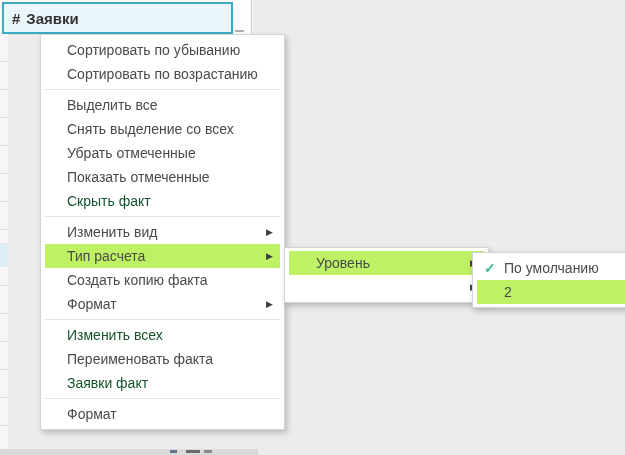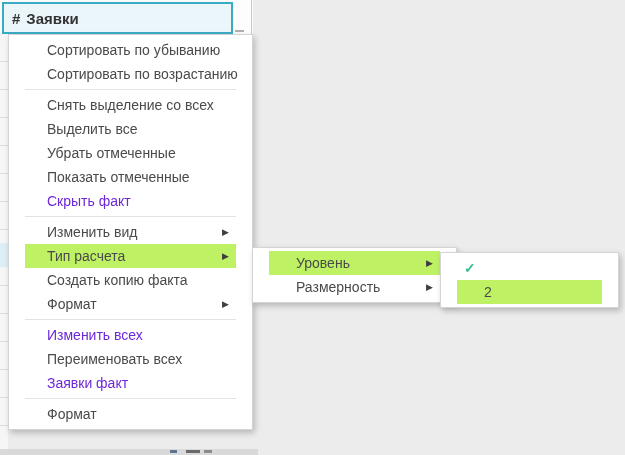--- a/index.html
+++ b/index.html
@@ -42,33 +42,33 @@
     background:#ebf6fb;border:2px solid #3aabc4;box-sizing:border-box;
     display:flex;align-items:center;padding-left:8px;
     color:#333333;font-size:15px;font-weight:700;cursor:default;
   }
   .header-cell .hash{margin-right:6px}
 
   
   .menu{
     position:absolute;background:#ffffff;border:1px solid #d4d4d4;
     box-shadow:2px 3px 6px rgba(0,0,0,.22);
-    padding:3px 16px;box-sizing:border-box;z-index:5;
+    padding:3px 4px;box-sizing:border-box;z-index:5;margin-left:32px;
   }
   .main-menu{left:8px;top:34px;width:245px}
   .submenu1{left:252px;top:247px;width:205px;z-index:6}
   .submenu2{left:440px;top:252px;width:179px;z-index:7}
 
   .menu-item{
     position:relative;height:24px;line-height:24px;
     padding-left:22px;padding-right:24px;
     font-size:14px;color:#4a4a4a;white-space:nowrap;cursor:default;
   }
   .submenu .menu-item{padding-left:27px}
-  .menu-item.disabled{color:#6d28d9}
+  .menu-item.disabled{color:#14532d}
   .menu-item.highlighted{background:#bef264}
   .menu-sep{height:1px;background:#e3e3e3;margin:3px 0}
   .arrow{
     position:absolute;right:7px;top:0;height:24px;line-height:24px;
     font-size:9px;color:#3e3e3e;
   }
   .check{
     position:absolute;left:7px;top:0;height:24px;line-height:24px;
     font-size:14px;font-weight:700;color:#3cbd8b;
   }
@@ -91,37 +91,37 @@
 
 <div class="header-cell">
   <span class="hash">#</span>
   <span>Заявки</span>
 </div>
 
 <div class="menu main-menu" id="main-menu">
     <div class="menu-item"><span>Сортировать по убыванию</span></div>
     <div class="menu-item"><span>Сортировать по возрастанию</span></div>
     <div class="menu-sep"></div>
+    <div class="menu-item"><span>Выделить все</span></div>
     <div class="menu-item"><span>Снять выделение со всех</span></div>
-    <div class="menu-item"><span>Выделить все</span></div>
     <div class="menu-item"><span>Убрать отмеченные</span></div>
     <div class="menu-item"><span>Показать отмеченные</span></div>
     <div class="menu-item disabled"><span>Скрыть факт</span></div>
     <div class="menu-sep"></div>
     <div class="menu-item"><span>Изменить вид</span><span class="arrow">▶</span></div>
     <div class="menu-item highlighted"><span>Тип расчета</span><span class="arrow">▶</span></div>
     <div class="menu-item"><span>Создать копию факта</span></div>
     <div class="menu-item"><span>Формат</span><span class="arrow">▶</span></div>
     <div class="menu-sep"></div>
     <div class="menu-item disabled"><span>Изменить всех</span></div>
-    <div class="menu-item"><span>Переименовать всех</span></div>
+    <div class="menu-item"><span>Переименовать факта</span></div>
     <div class="menu-item disabled"><span>Заявки факт</span></div>
     <div class="menu-sep"></div>
     <div class="menu-item"><span>Формат</span></div>
   </div>
 <div class="menu submenu submenu1" id="submenu1">
     <div class="menu-item highlighted"><span>Уровень</span><span class="arrow">▶</span></div>
-    <div class="menu-item"><span>Размерность</span><span class="arrow">▶</span></div>
+    <div class="menu-item"><span class="arrow">▶</span></div>
   </div>
 <div class="menu submenu submenu2" id="submenu2">
-    <div class="menu-item"><span class="check">✓</span></div>
+    <div class="menu-item"><span class="check">✓</span><span>По умолчанию</span></div>
     <div class="menu-item highlighted"><span>2</span></div>
   </div>
 
 </body></html>

